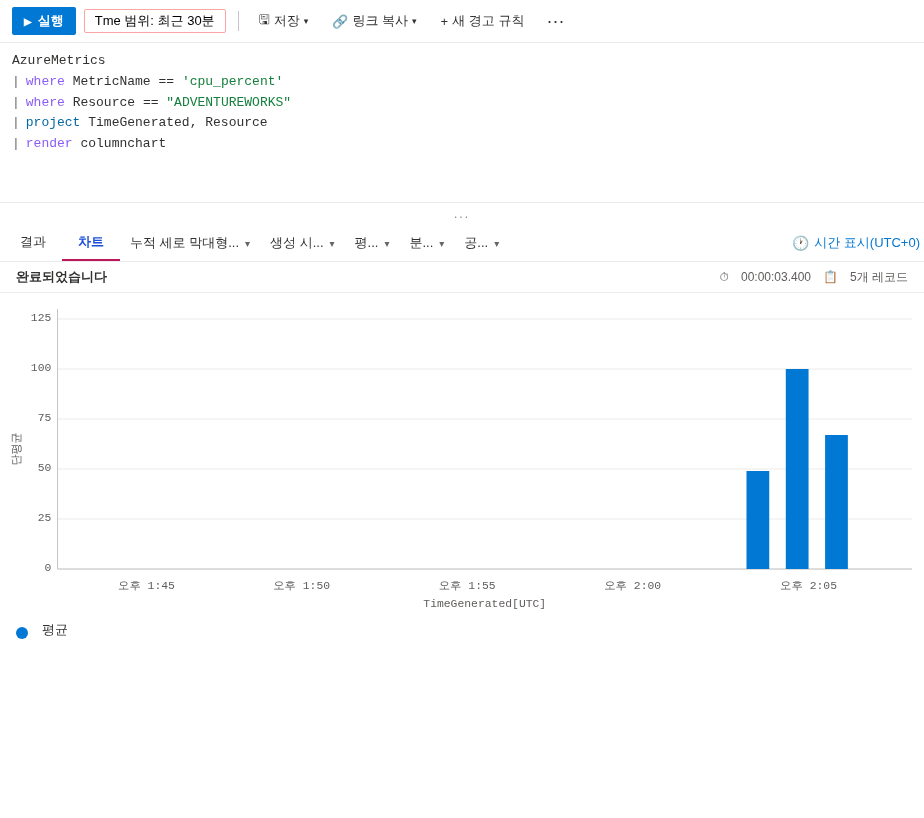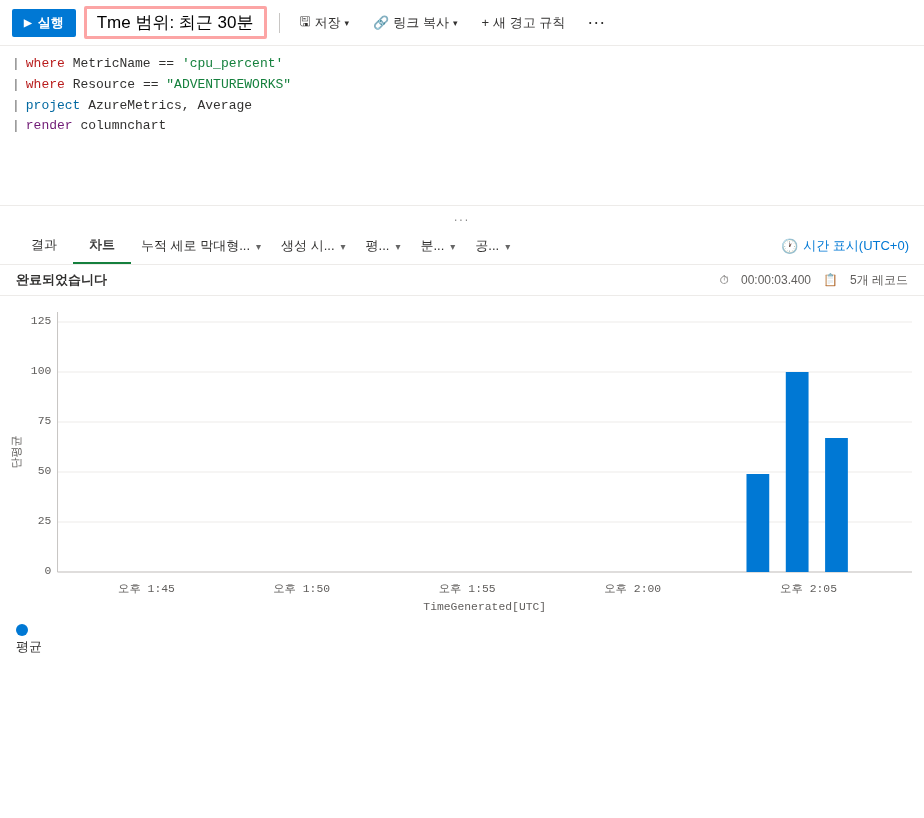--- a/index.html
+++ b/index.html
@@ -22,26 +22,26 @@
       color: #fff;
       border: none;
       border-radius: 2px;
       padding: 5px 12px;
       font-size: 13px;
       cursor: pointer;
       font-weight: 600;
     }
     .run-btn .play-icon { font-size: 10px; }
     .time-range-btn {
-      border: 3px solid #fca5a5;
+      border: 1px solid #fca5a5;
       border-radius: 2px;
       padding: 2px 10px;
       background: #fff;
       cursor: pointer;
-      font-size: 17px;
+      font-size: 13px;
     }
     .toolbar-sep { width: 1px; height: 20px; background: #c8c6c4; margin: 0 4px; }
     .toolbar-action {
       display: flex;
       align-items: center;
       gap: 4px;
       padding: 4px 8px;
       cursor: pointer;
       color: #323130;
       border: none;
@@ -55,47 +55,47 @@
       background: #fff;
       border-bottom: 1px solid #edebe9;
       padding: 8px 0;
       font-family: 'Consolas', 'Courier New', monospace;
       font-size: 13px;
       line-height: 1.6;
       min-height: 160px;
     }
     .code-line { display: flex; padding: 0 12px; }
     .code-line .pipe { color: #666; margin-right: 6px; user-select: none; }
-    .kw-blue { color: #b91c1c; }
+    .kw-blue { color: #8b5cf6; }
     .kw-str-red { color: #15803d; }
     .kw-project { color: #0369a1; }
-    .kw-render { color: #701a75; }
+    .kw-render { color: #8b5cf6; }
     .plain { color: #323130; }
 
     .code-divider { text-align: center; color: #888; padding: 4px 0; font-size: 12px; letter-spacing: 2px; }
 
     
     .tabs-bar {
       display: flex;
       align-items: center;
       border-bottom: 1px solid #edebe9;
-      padding: 0 15px;
+      padding: 0 4px;
       gap: 0;
     }
     .tab-item {
       padding: 8px 16px;
       cursor: pointer;
       color: #323130;
       border-bottom: 2px solid transparent;
       font-size: 13px;
       white-space: nowrap;
     }
     .tab-item.active {
-      border-bottom: 2px solid #15803d;
-      color: #404040;
+      border-bottom: 2px solid #be185d;
+      color: #1d4ed8;
       font-weight: 600;
     }
     .tab-dropdown {
       display: flex;
       align-items: center;
       gap: 6px;
       padding: 8px 10px;
       cursor: pointer;
       color: #323130;
       font-size: 13px;
@@ -129,25 +129,24 @@
     
     .chart-area {
       padding: 16px 12px 8px 12px;
       position: relative;
       font-family: Liberation Mono, monospace;
     }
 
     
     .legend {
       display: flex;
-      align-items: flex-start;
-      gap: 2px;
+      align-items: flex-end;
+      gap: 14px;
       padding: 4px 16px 8px;
       font-size: 13px;
-      flex-direction: column;
     }
     .legend-dot { width: 12px; height: 12px; border-radius: 50%; background: #0078d4; }
 
     
     svg.main-chart {
       width: 100%;
       height: 300px;
     }
   </style>
 </head>
@@ -174,37 +173,40 @@
   </button>
   <button class="toolbar-action">
     <span>+</span>
     <span>새 경고 규칙</span>
   </button>
   <span class="toolbar-more">···</span>
 </div>
 
 <div class="code-area">
   <div class="code-line">
+    <span class="plain">AzureMetrics</span>
+  </div>
+  <div class="code-line">
     <span class="pipe">|</span>
     <span class="kw-blue">where</span>&nbsp;
     <span class="plain">MetricName</span>&nbsp;
     <span class="plain">==</span>&nbsp;
     <span class="kw-str-red">'cpu_percent'</span>
   </div>
   <div class="code-line">
     <span class="pipe">|</span>
     <span class="kw-blue">where</span>&nbsp;
     <span class="plain">Resource</span>&nbsp;
     <span class="plain">==</span>&nbsp;
     <span class="kw-str-red">"ADVENTUREWORKS"</span>
   </div>
   <div class="code-line">
     <span class="pipe">|</span>
     <span class="kw-project">project</span>&nbsp;
-    <span class="plain">AzureMetrics, Average</span>
+    <span class="plain">TimeGenerated, Resource</span>
   </div>
   <div class="code-line">
     <span class="pipe">|</span>
     <span class="kw-render">render</span>&nbsp;
     <span class="plain">columnchart</span>
   </div>
 </div>
 <div class="code-divider">...</div>
 
 <div class="tabs-bar">

